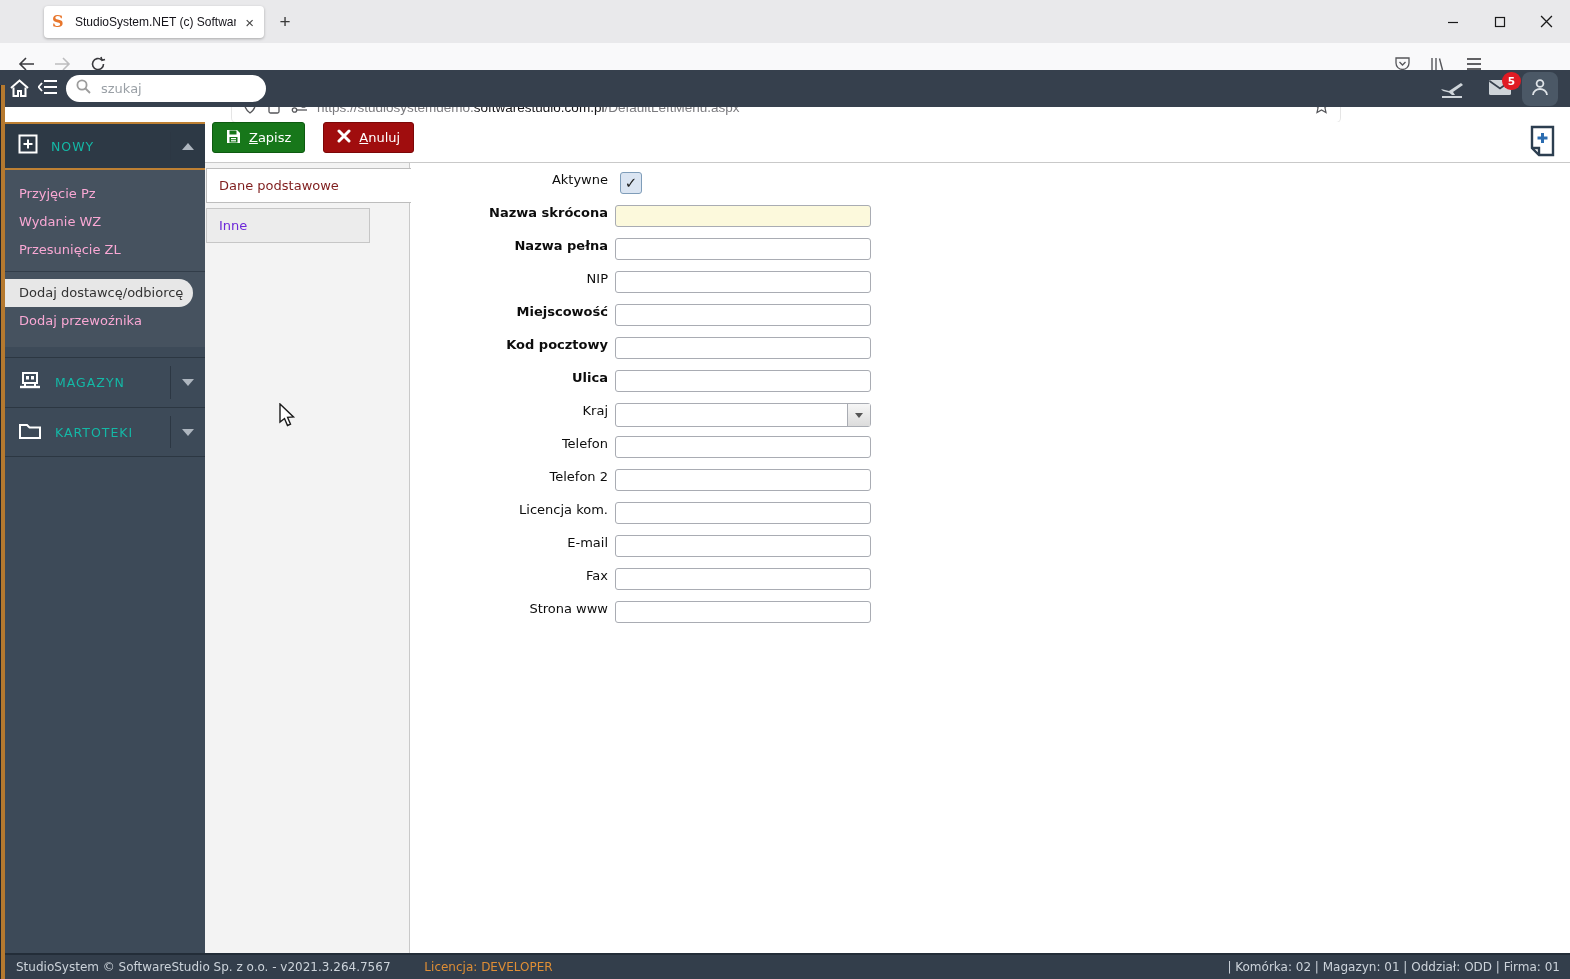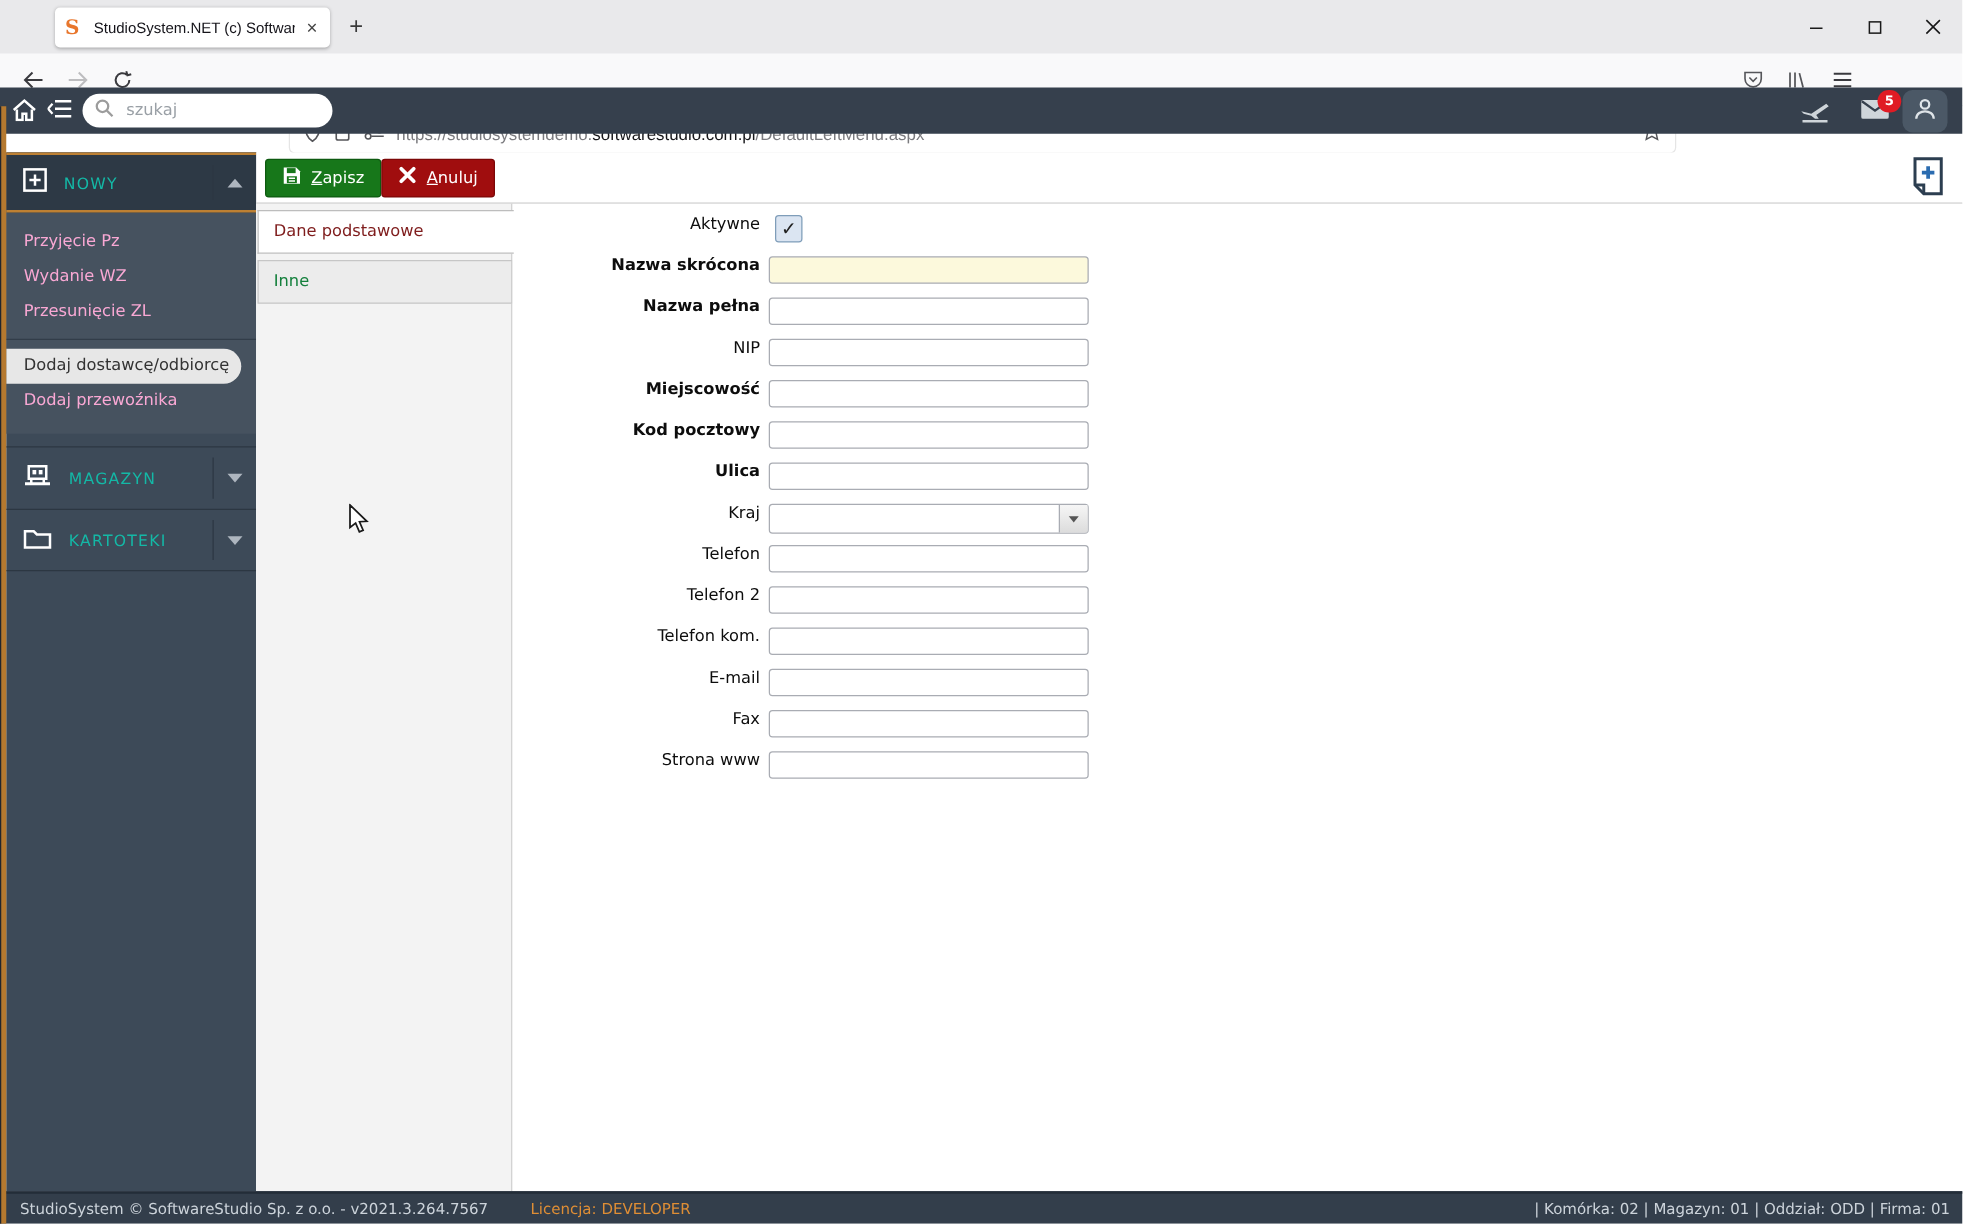--- a/index.html
+++ b/index.html
@@ -55,31 +55,31 @@
   .navitem{height:28px;line-height:28px;padding-left:14px;font-size:13px;color:#f9a8d4;white-space:nowrap;cursor:default}
   .navdivider{border-top:1px solid #323d49;margin:7px 0}
   .navitem.active{background:#e7e7e7;color:#333;margin-right:12px;border-radius:0 14px 14px 0}
   .accordion .sec-head{height:50px;border-top:1px solid #2c3742}
   .accordion .sec-head:last-child{border-bottom:1px solid #2c3742}
   .tri-up{width:0;height:0;border-left:6px solid transparent;border-right:6px solid transparent;border-bottom:7px solid #aeb6bf}
   .tri-dn{width:0;height:0;border-left:6px solid transparent;border-right:6px solid transparent;border-top:7px solid #aeb6bf}
 
   
   .content{position:absolute;left:205px;top:122px;right:0;bottom:26px;background:#fff}
-  .toolbar{position:relative;height:40px;display:flex;align-items:center;padding-left:7px;gap:0}
+  .toolbar{position:relative;height:40px;display:flex;align-items:flex-start;padding-left:7px;gap:18px}
   .btn{height:31px;padding:0 13px;border-radius:3px;color:#fff;font-size:13px;display:flex;align-items:center;gap:8px;
        font-family:"DejaVu Sans",sans-serif;box-sizing:border-box;cursor:default}
   .btn-save{background:#17771a;border:1px solid #0d5a10}
   .btn-cancel{background:#a00d0e;border:1px solid #7c0707}
   .docnew{position:absolute;right:14px;top:3px}
   .contentbody{position:absolute;left:0;top:40px;right:0;bottom:0;border-top:1px solid #c9c9c9}
   .tabcol{position:absolute;left:0;top:0;bottom:0;width:205px;background:#f3f3f3;border-right:1px solid #c9c9c9;box-sizing:border-box}
   .vtab{margin:5px 0 0 1px;height:35px;line-height:33px;padding-left:12px;font-size:13px;box-sizing:border-box;cursor:default}
   .vtab.active{width:205px;background:#fff;border:1px solid #bdbdbd;border-right:none;color:#7f1d1d;position:relative;z-index:2}
-  .vtab.inactive{width:204px;background:#ececec;border:1px solid #c6c6c6;color:#15803d}
+  .vtab.inactive{width:164px;background:#ececec;border:1px solid #c6c6c6;color:#6d28d9}
   .panel{position:absolute;left:205px;right:0;top:0;bottom:0;background:#fff}
   .form{padding-top:9px}
   .frow{height:33px;display:flex;align-items:flex-start}
   .flabel{width:205px;text-align:right;font-size:13px;color:#0d0d0d;padding-right:7px;box-sizing:border-box;white-space:nowrap}
   .flabel.bold{font-weight:bold}
   .txt{width:256px;height:22px;border:1px solid #a9acb3;border-radius:3px;padding:0 5px;box-sizing:border-box;
        font-family:"DejaVu Sans",sans-serif;font-size:13px;background:#fff;outline:none}
   .txt.hl{background:#fcf9dc}
   .chk{width:22px;height:22px;background:#dbe5f2;border:1px solid #7f9db9;border-radius:3px;display:flex;align-items:center;
        justify-content:center;font-size:15px;color:#222;box-sizing:border-box}
@@ -373,21 +373,21 @@
           </div>
           <div class="frow">
             <label class="flabel">Telefon</label>
             <input type="text" class="txt" style="">
           </div>
           <div class="frow">
             <label class="flabel">Telefon 2</label>
             <input type="text" class="txt" style="">
           </div>
           <div class="frow">
-            <label class="flabel">Telefon kom.</label>
+            <label class="flabel">Licencja kom.</label>
             <input type="text" class="txt" style="">
           </div>
           <div class="frow">
             <label class="flabel">E-mail</label>
             <input type="text" class="txt" style="">
           </div>
           <div class="frow">
             <label class="flabel">Fax</label>
             <input type="text" class="txt" style="">
           </div>

